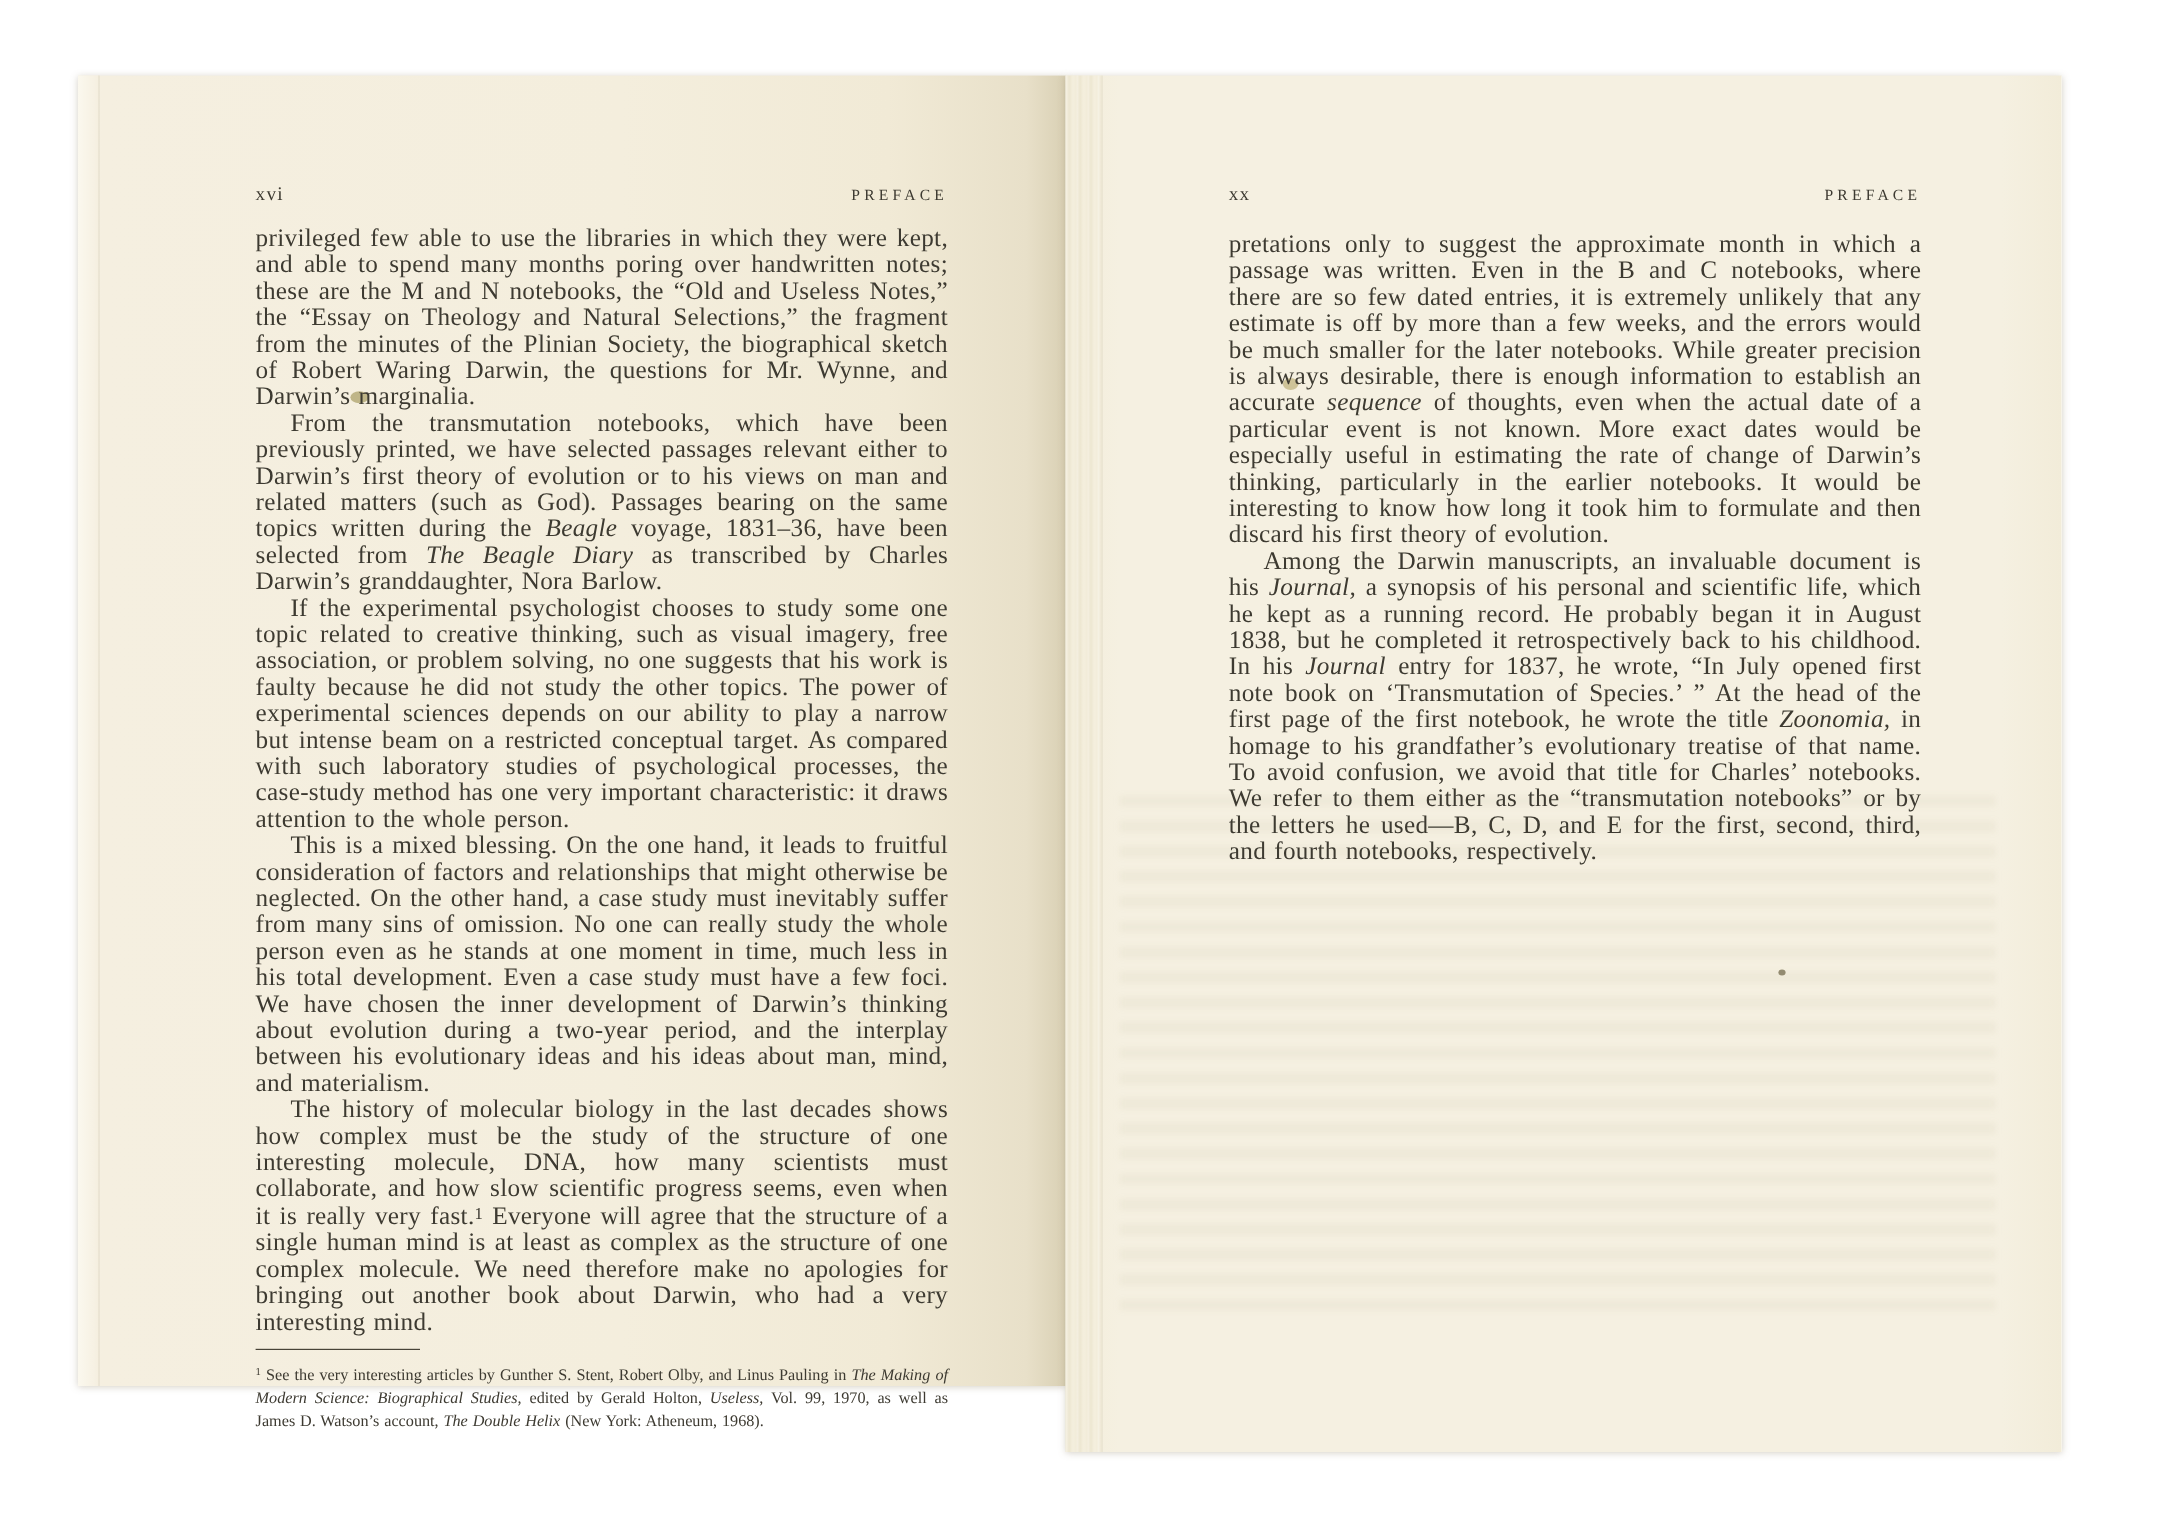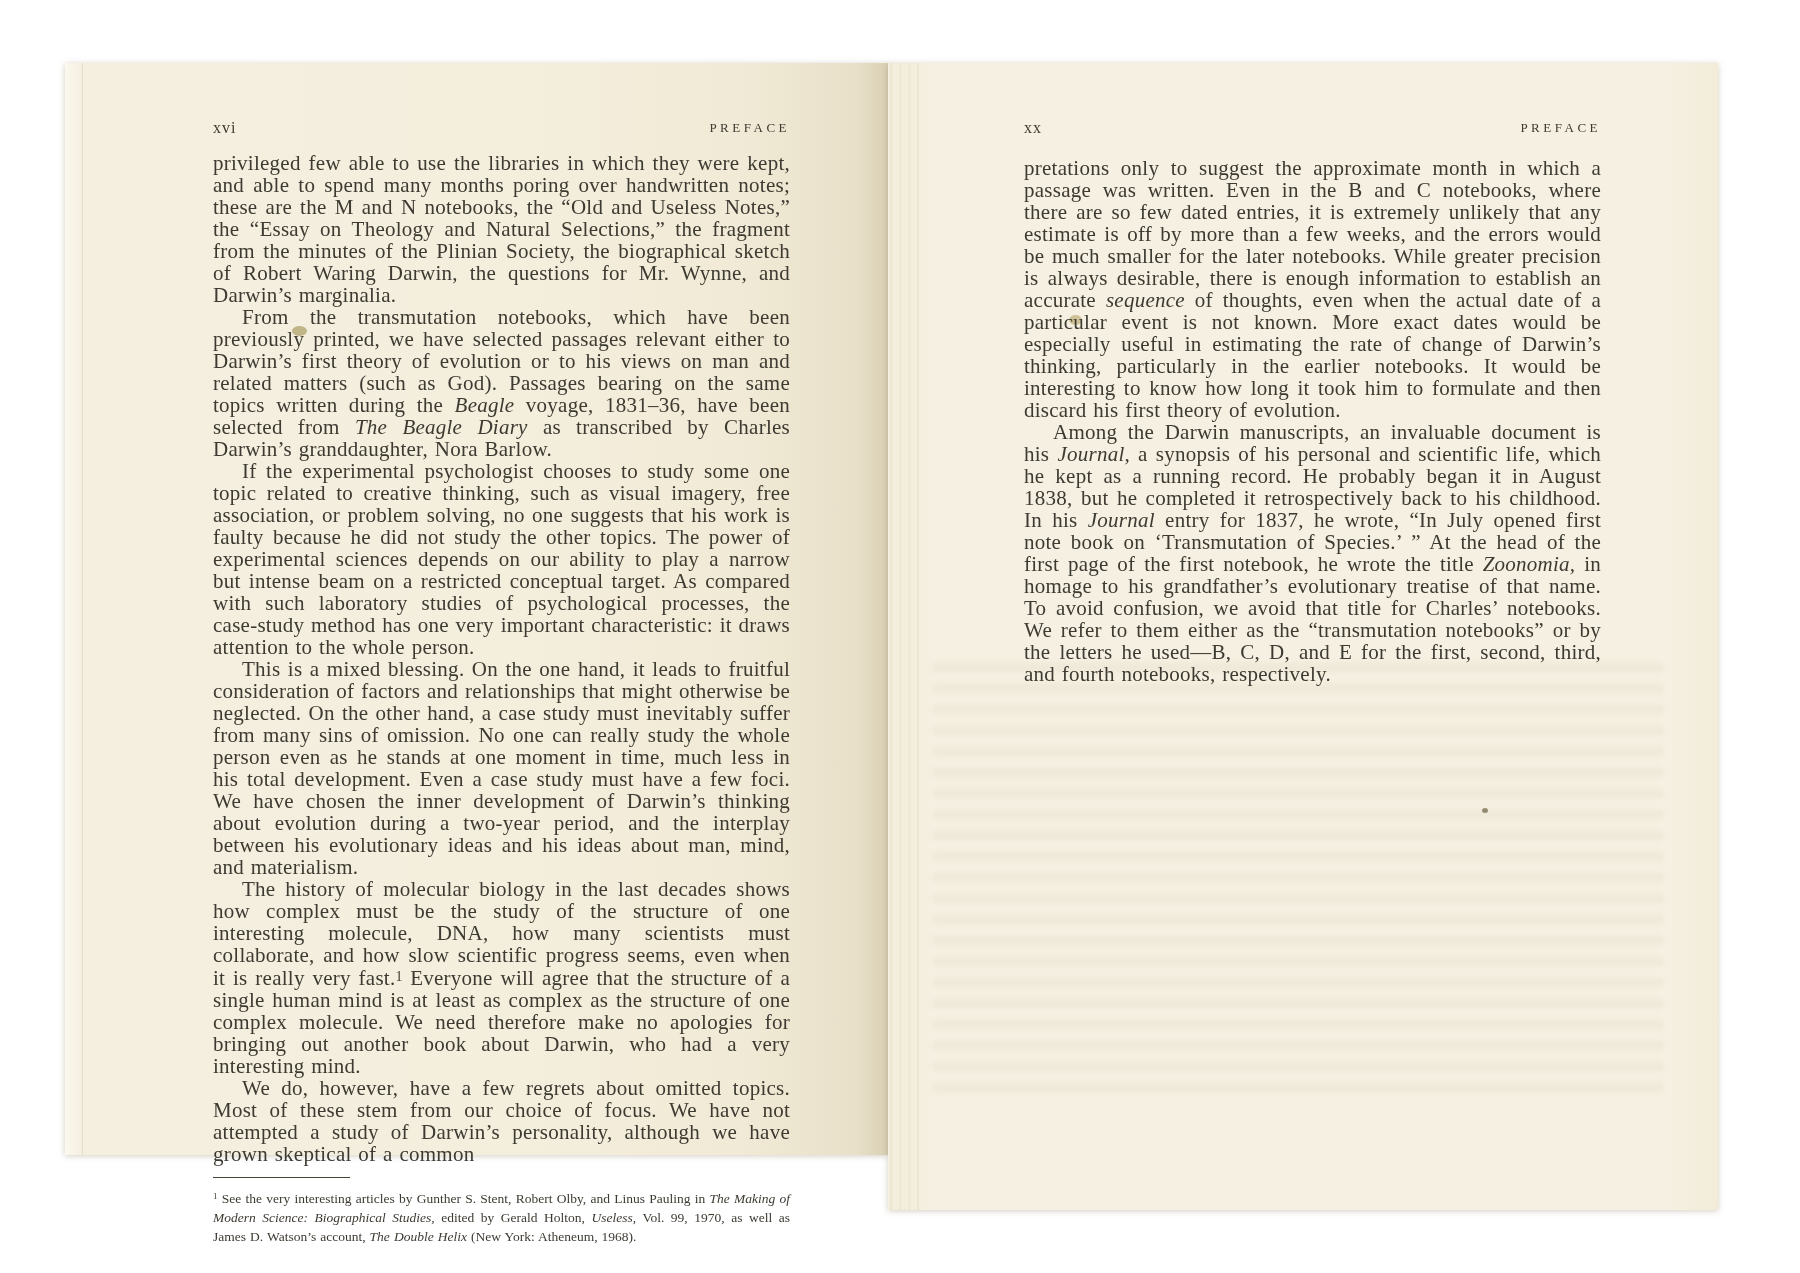--- a/index.html
+++ b/index.html
@@ -36,21 +36,21 @@
     opacity:.85;
   }
   .show-through{
     position:absolute;left:45px;top:600px;width:730px;height:430px;
     background:repeating-linear-gradient(to bottom,
       rgba(165,155,115,.08) 0px, rgba(165,155,115,.08) 9px,
       rgba(0,0,0,0) 9px, rgba(0,0,0,0) 21px);
     filter:blur(2.5px);
     pointer-events:none;
   }
-  .textblock{position:absolute;width:577px;}
+  .textblock{position:absolute;width:577px;margin-top:35px;}
   .page-left .textblock{left:148px;top:55px;}
   .page-right .textblock{left:136px;top:55px;}
   .pagehead{position:relative;height:16px;}
   .folio{position:absolute;left:0;top:1px;font-size:16px;color:#3d3a31;letter-spacing:1px;}
   .running{position:absolute;left:0;right:0;top:2px;text-align:right;
     font-size:13px;letter-spacing:3.5px;color:#3d3a31;}
   .body{margin-top:18px;}
   .page-right .body{margin-top:23px;}
   .para{
     margin:0;text-align:justify;font-size:21px;line-height:22px;color:#3d3a31;
@@ -82,21 +82,20 @@
     <div class="pagehead">
       <span class="folio">xvi</span>
       <span class="running">PREFACE</span>
     </div>
     <div class="body">
       <p class="para"><span>privileged few able to use the libraries in which they were kept, and able to spend many months poring over handwritten notes; these are the M and N notebooks, the “Old and Useless Notes,” the “Essay on Theology and Natural Selections,” the fragment from the minutes of the Plinian Society, the biographical sketch of Robert Waring Darwin, the questions for Mr. Wynne, and Darwin’s marginalia.</span></p>
       <p class="para indent"><span>From the transmutation notebooks, which have been previously printed, we have selected passages relevant either to Darwin’s first theory of evolution or to his views on man and related matters (such as God). Passages bearing on the same topics written during the </span><em>Beagle</em><span> voyage, 1831–36, have been selected from </span><em>The Beagle Diary</em><span> as transcribed by Charles Darwin’s granddaughter, Nora Barlow.</span></p>
       <p class="para indent"><span>If the experimental psychologist chooses to study some one topic related to creative thinking, such as visual imagery, free association, or problem solving, no one suggests that his work is faulty because he did not study the other topics. The power of experimental sciences depends on our ability to play a narrow but intense beam on a restricted conceptual target. As compared with such laboratory studies of psychological processes, the case-study method has one very important characteristic: it draws attention to the whole person.</span></p>
       <p class="para indent"><span>This is a mixed blessing. On the one hand, it leads to fruitful consideration of factors and relationships that might otherwise be neglected. On the other hand, a case study must inevitably suffer from many sins of omission. No one can really study the whole person even as he stands at one moment in time, much less in his total development. Even a case study must have a few foci. We have chosen the inner development of Darwin’s thinking about evolution during a two-year period, and the interplay between his evolutionary ideas and his ideas about man, mind, and materialism.</span></p>
       <p class="para indent"><span>The history of molecular biology in the last decades shows how complex must be the study of the structure of one interesting molecule, DNA, how many scientists must collaborate, and how slow scientific progress seems, even when it is really very fast.</span><sup>1</sup><span> Everyone will agree that the structure of a single human mind is at least as complex as the structure of one complex molecule. We need therefore make no apologies for bringing out another book about Darwin, who had a very interesting mind.</span></p>
-      <p class="para indent"><span>We do, however, have a few regrets about omitted topics. Most of these stem from our choice of focus. We have not attempted a study of Darwin’s personality, although we have grown skeptical of a common</span></p>
     </div>
     <div class="fnrule"></div>
     <p class="footnote"><sup>1</sup><span> See the very interesting articles by Gunther S. Stent, Robert Olby, and Linus Pauling in </span><em>The Making of Modern Science: Biographical Studies,</em><span> edited by Gerald Holton, </span><em>Useless,</em><span> Vol. 99, 1970, as well as James D. Watson’s account, </span><em>The Double Helix</em><span> (New York: Atheneum, 1968).</span></p>
   </div>
 </div>
 
 <div class="page page-right">
   <div class="edge-strip"></div>
   <div class="show-through"></div>
   <div class="stain stain-2"></div>

